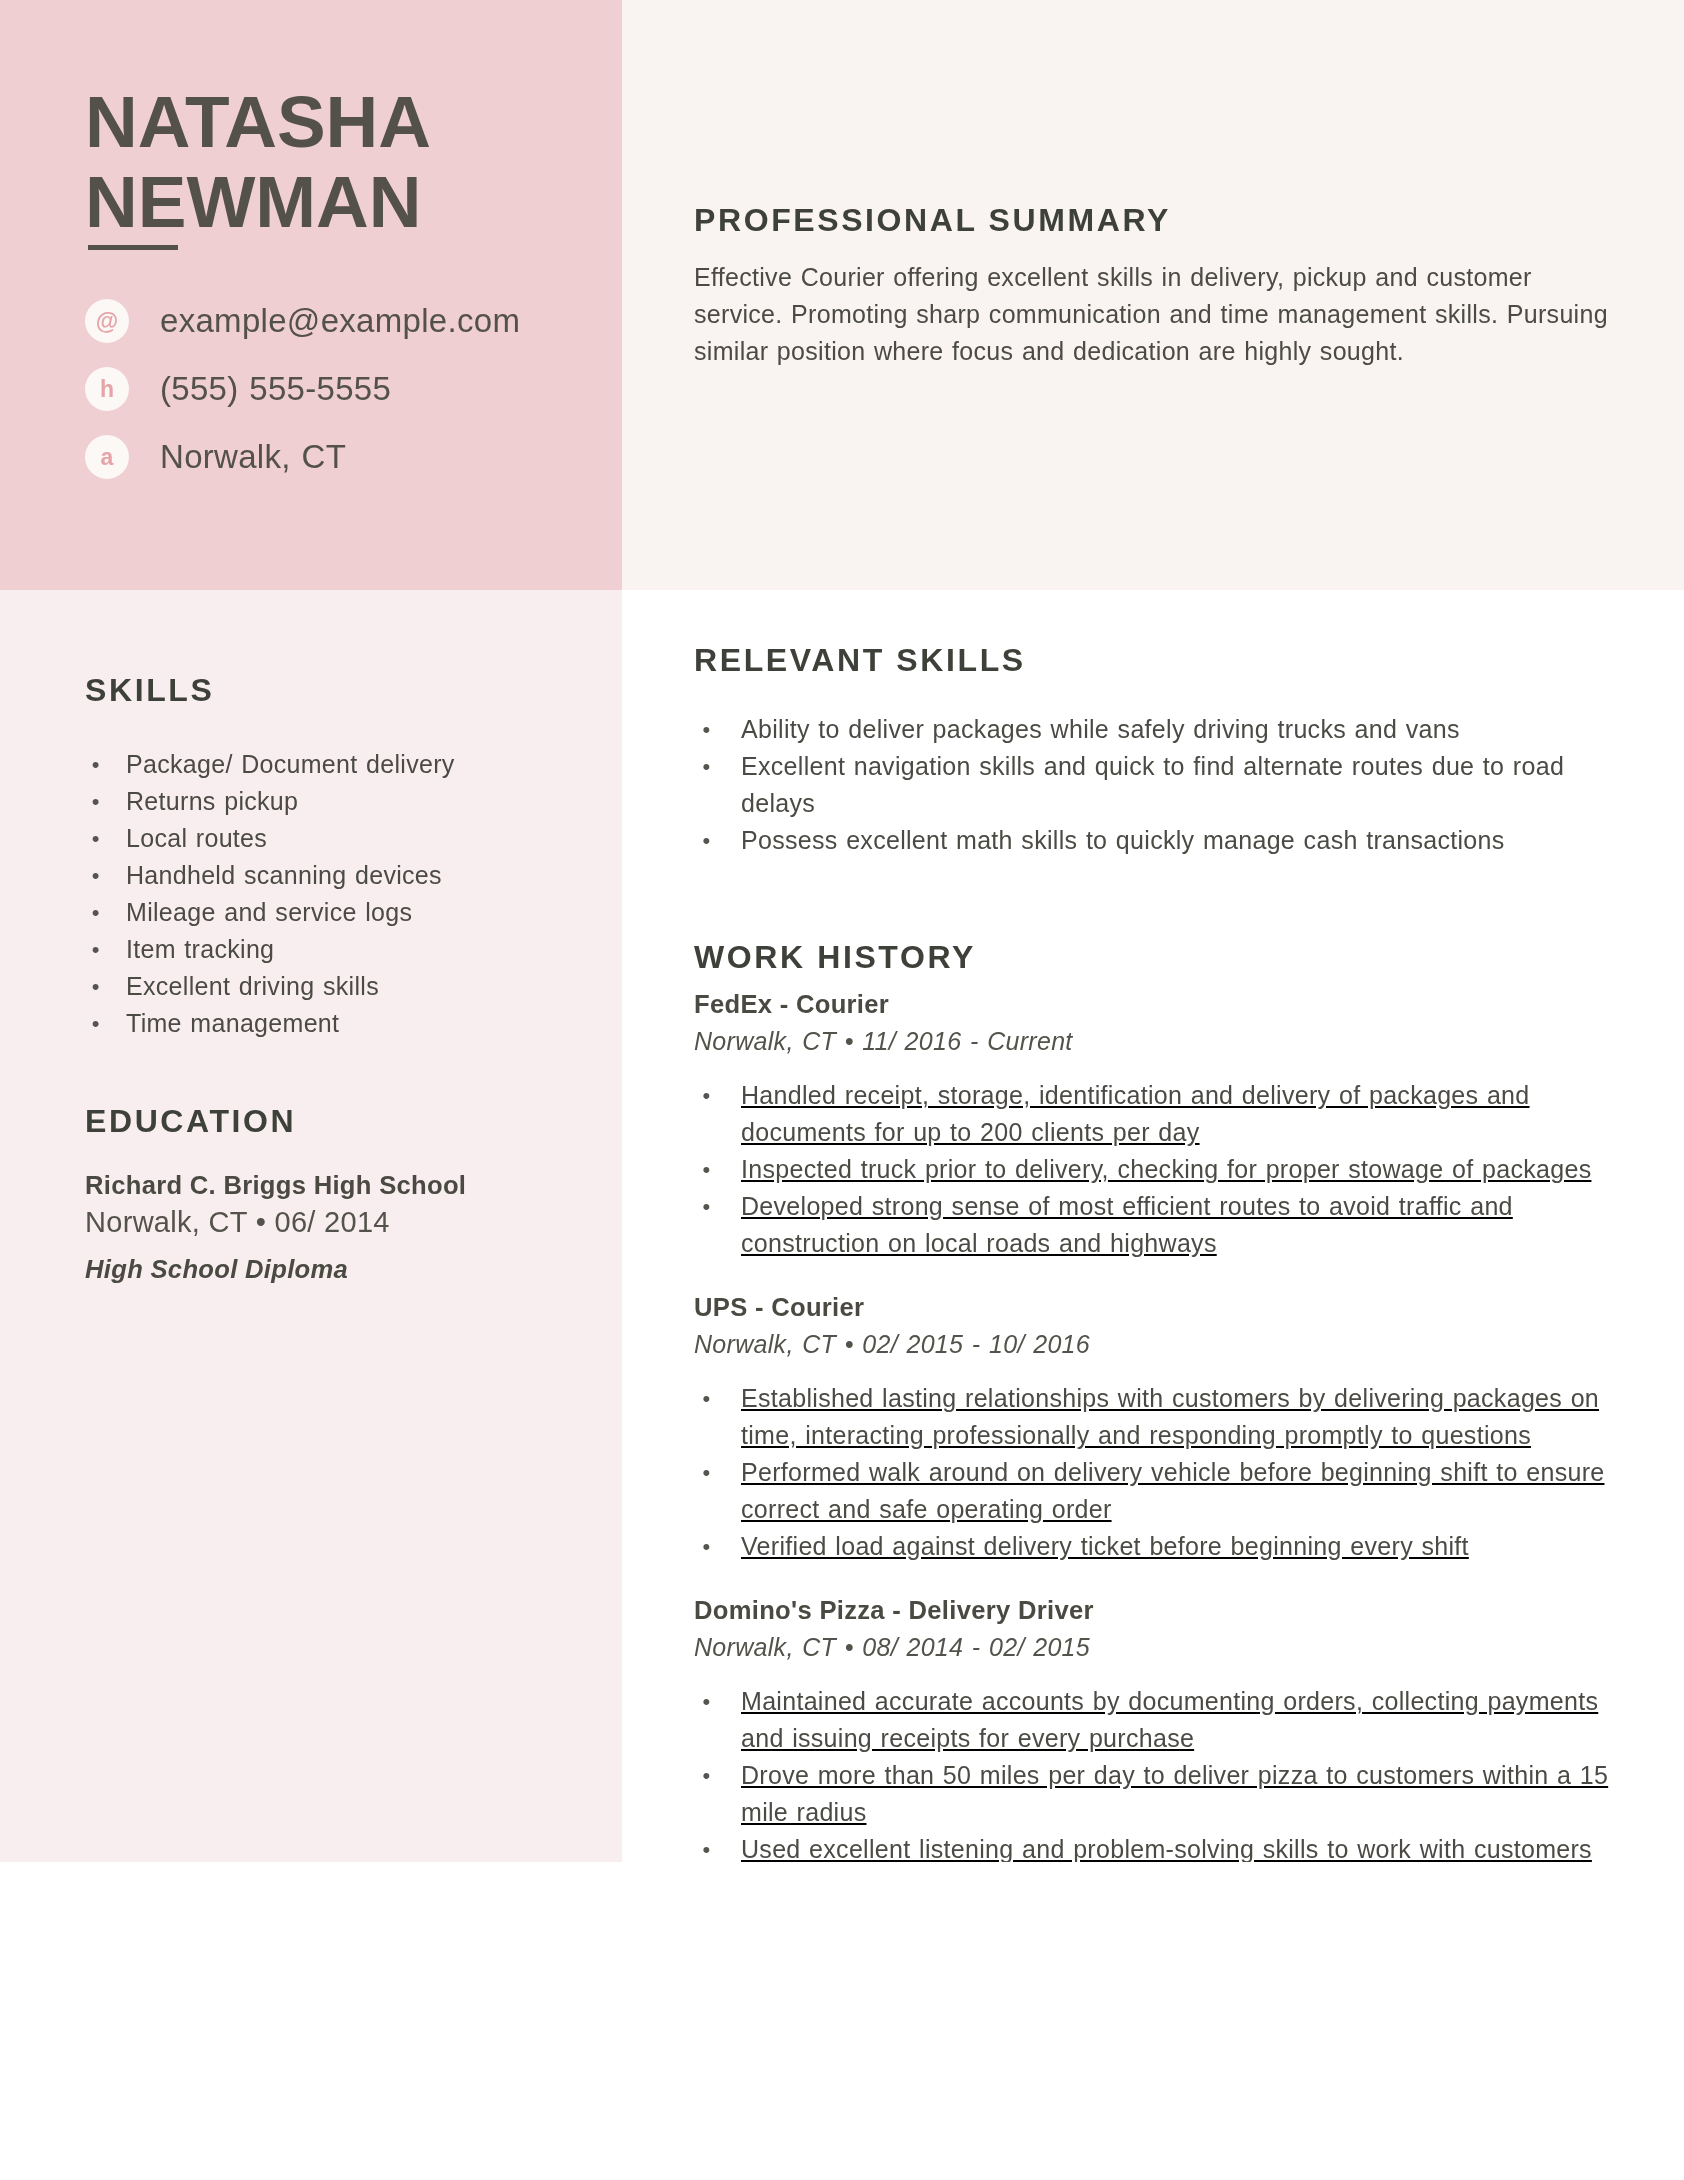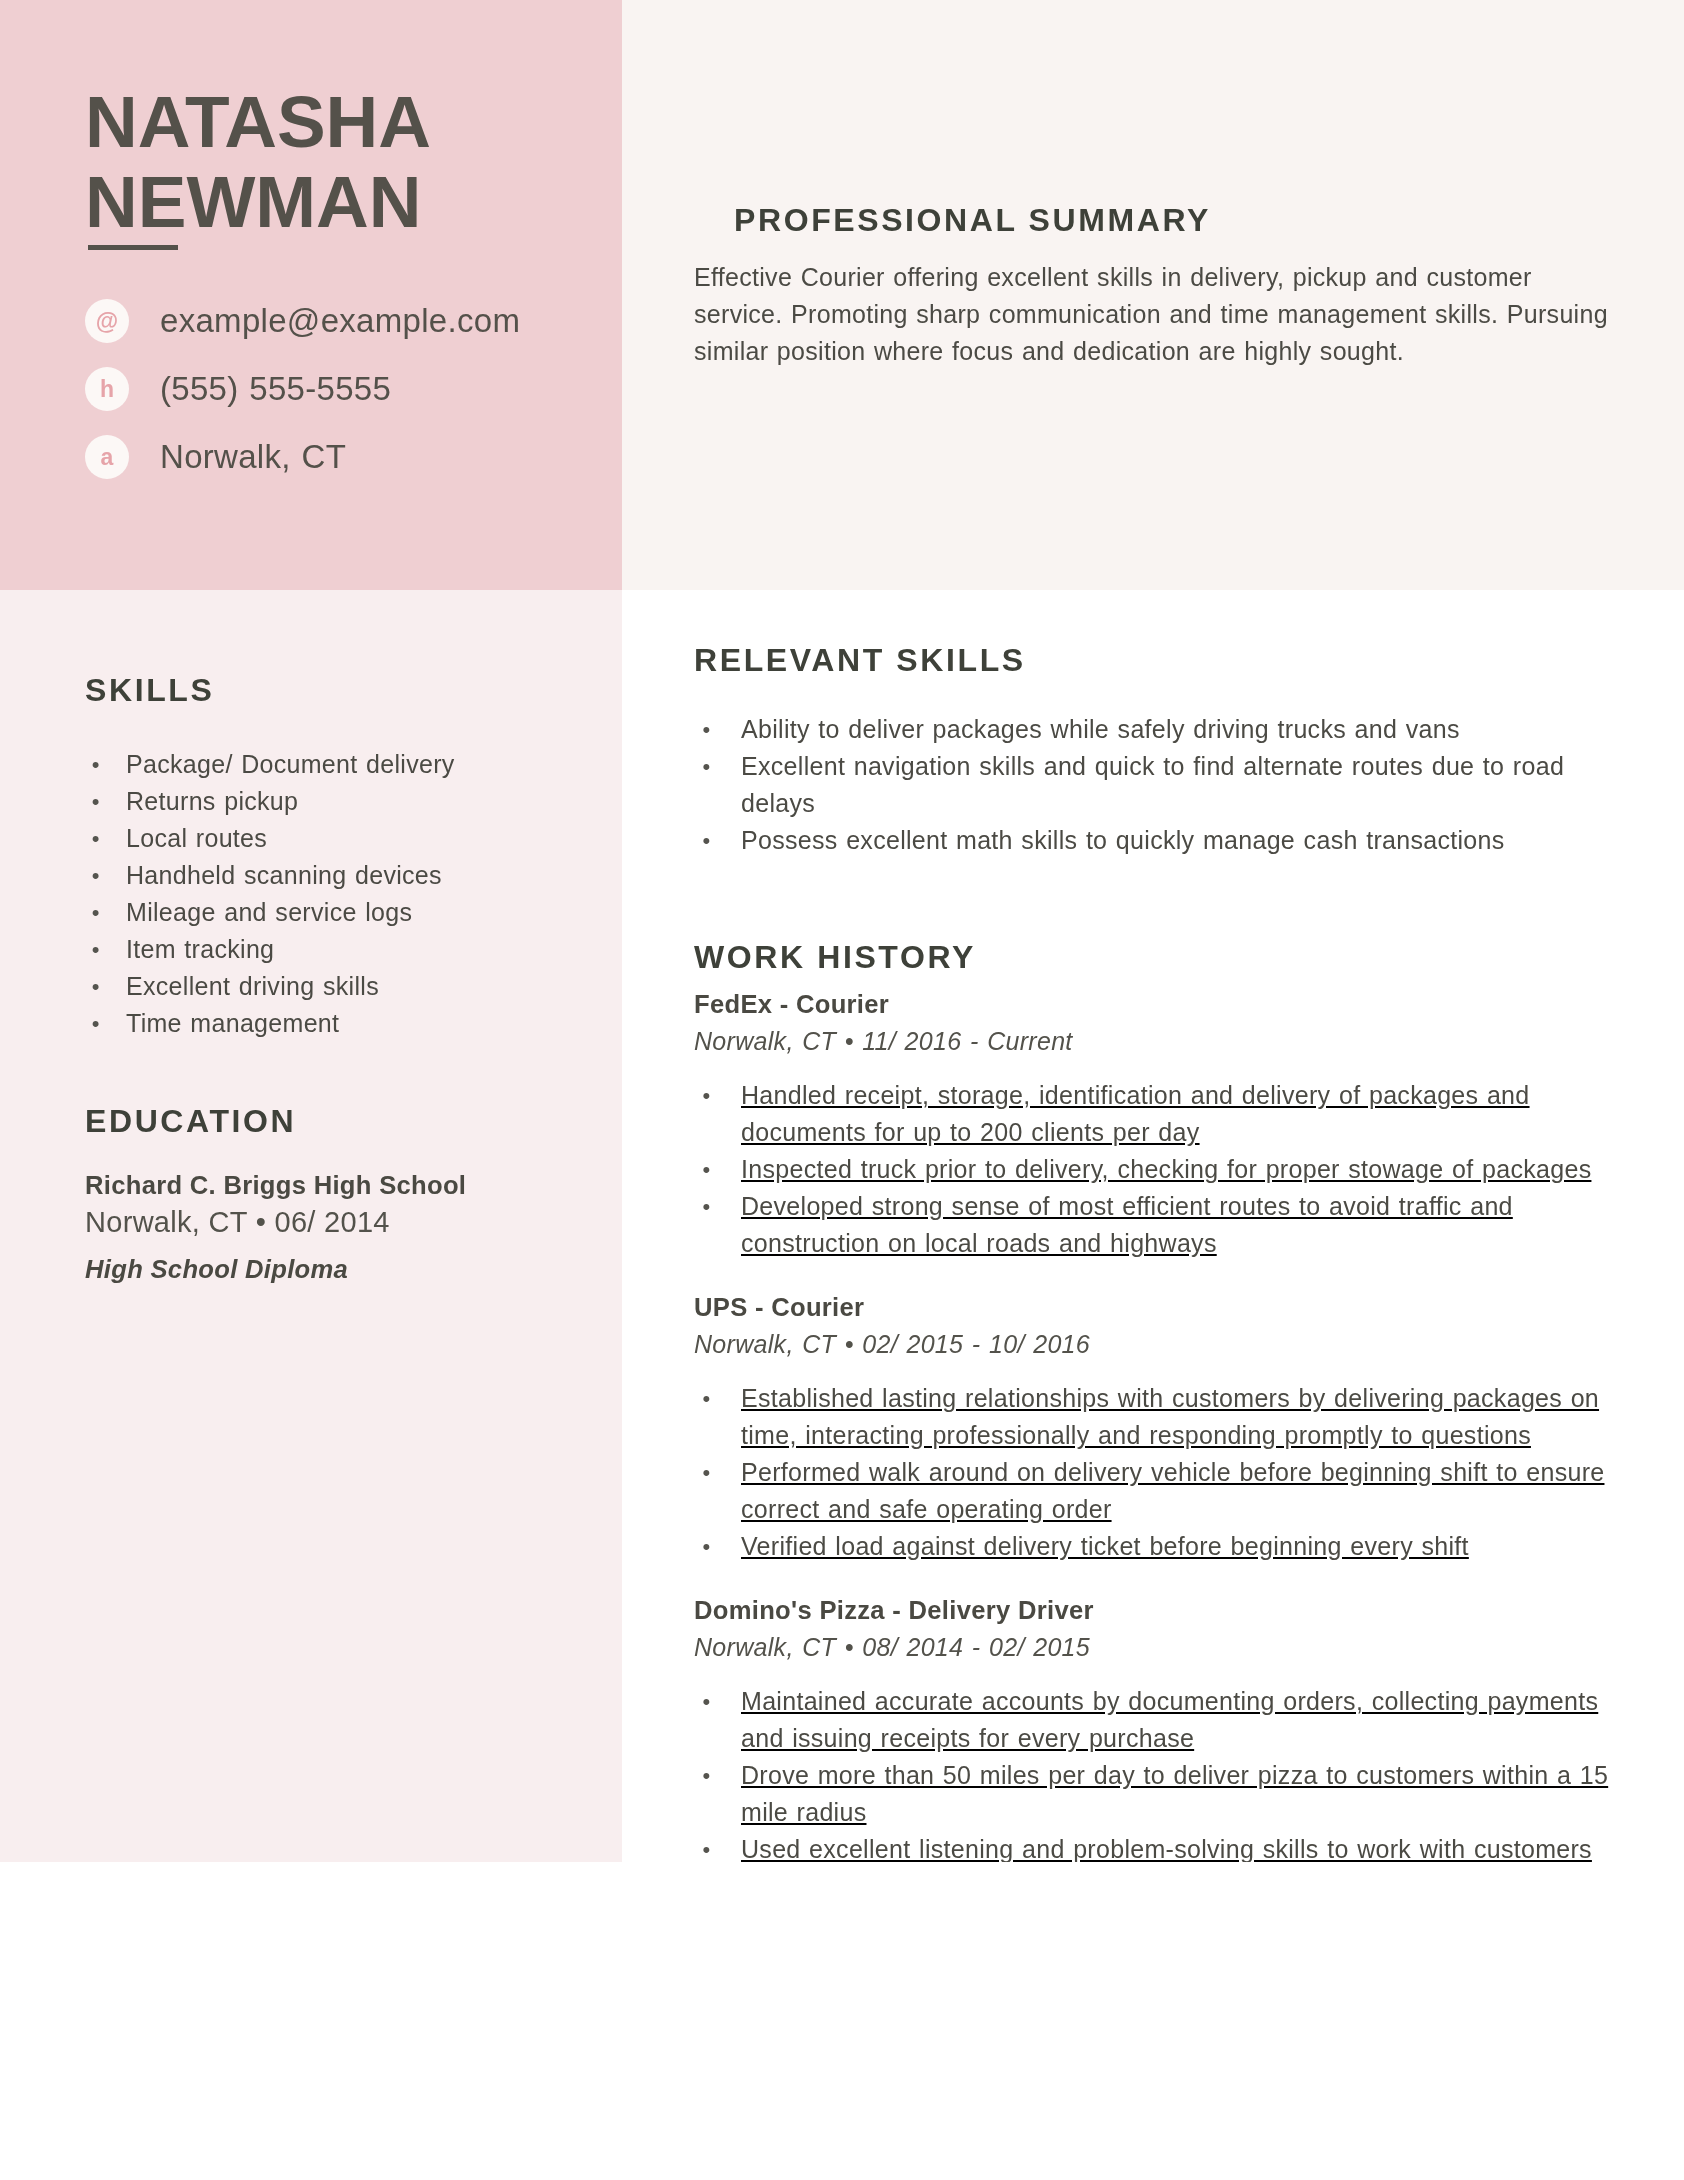--- a/index.html
+++ b/index.html
@@ -72,21 +72,21 @@
   h2 {
     margin: 0;
     font-size: 32px;
     line-height: 37px;
     font-weight: bold;
     letter-spacing: 2.6px;
     color: #3E4139;
   }
   .skills-h  { margin-top: 193px; }
   .edu-h     { margin-top: 61px; }
-  .summary-h { margin-top: 202px; margin-left: 40px; }
+  .summary-h { margin-top: 202px; }
   .rel-h     { margin-top: 272px; }
   .work-h    { margin-top: 80px; }
   
   .blist { list-style: none; margin: 37px 0 0 0; padding: 0; }
   .blist li {
     position: relative;
     font-size: 25px;
     line-height: 37px;
     color: #4B4A44;
     letter-spacing: 0.3px;

